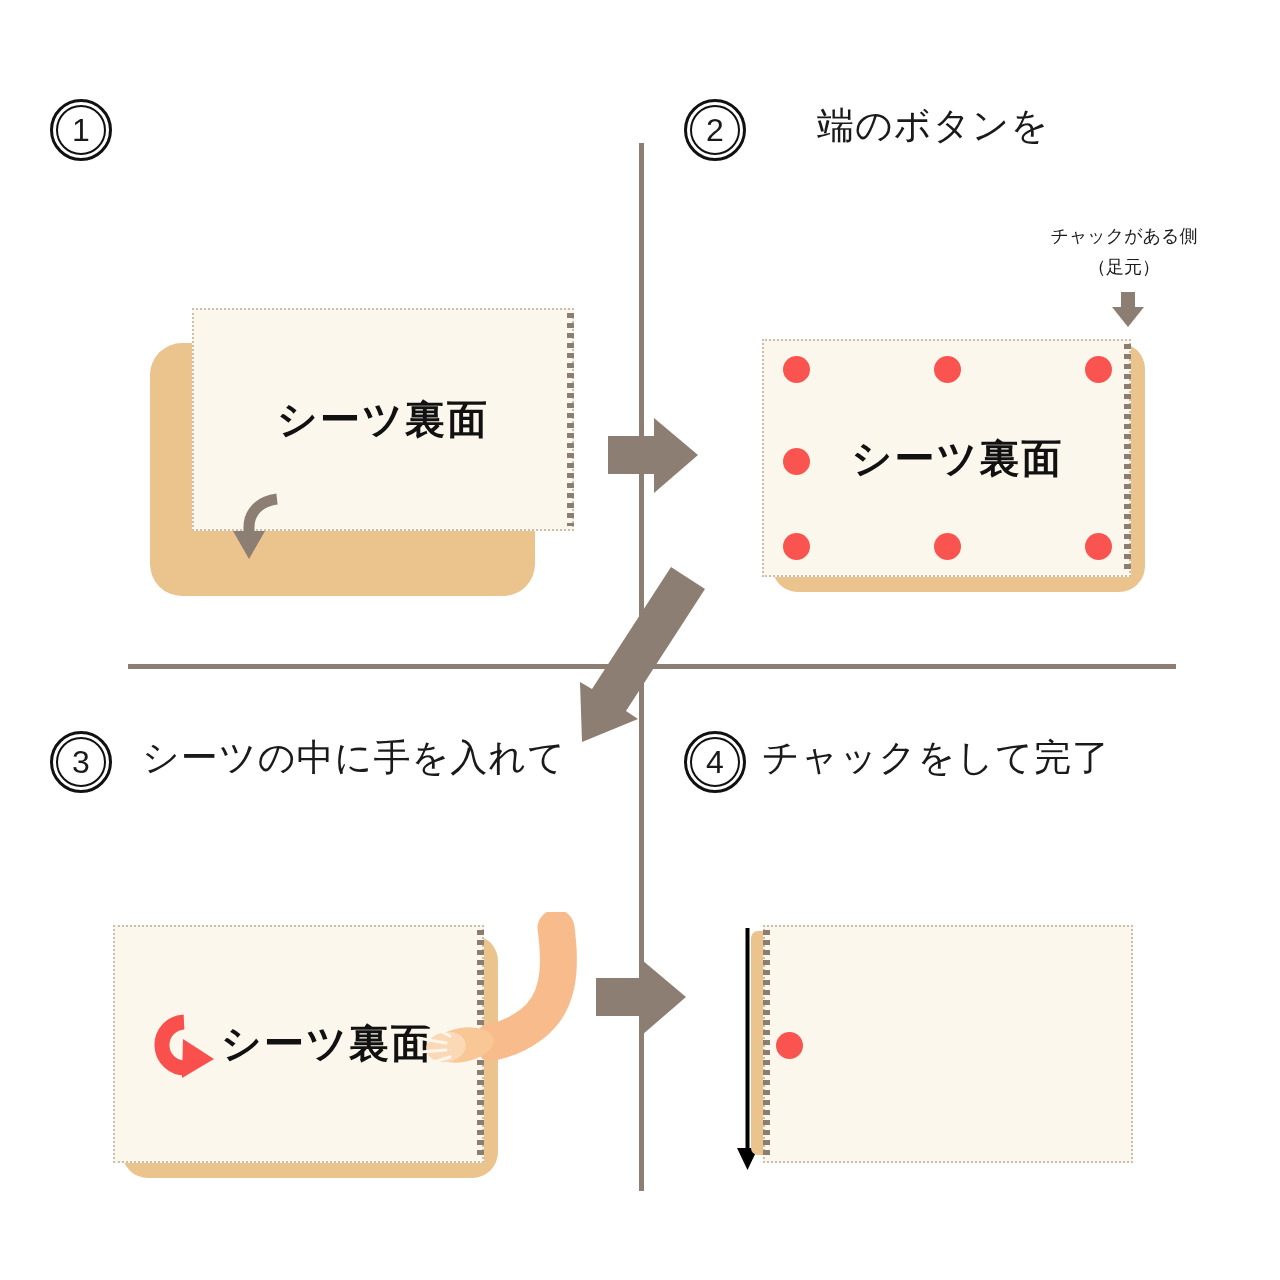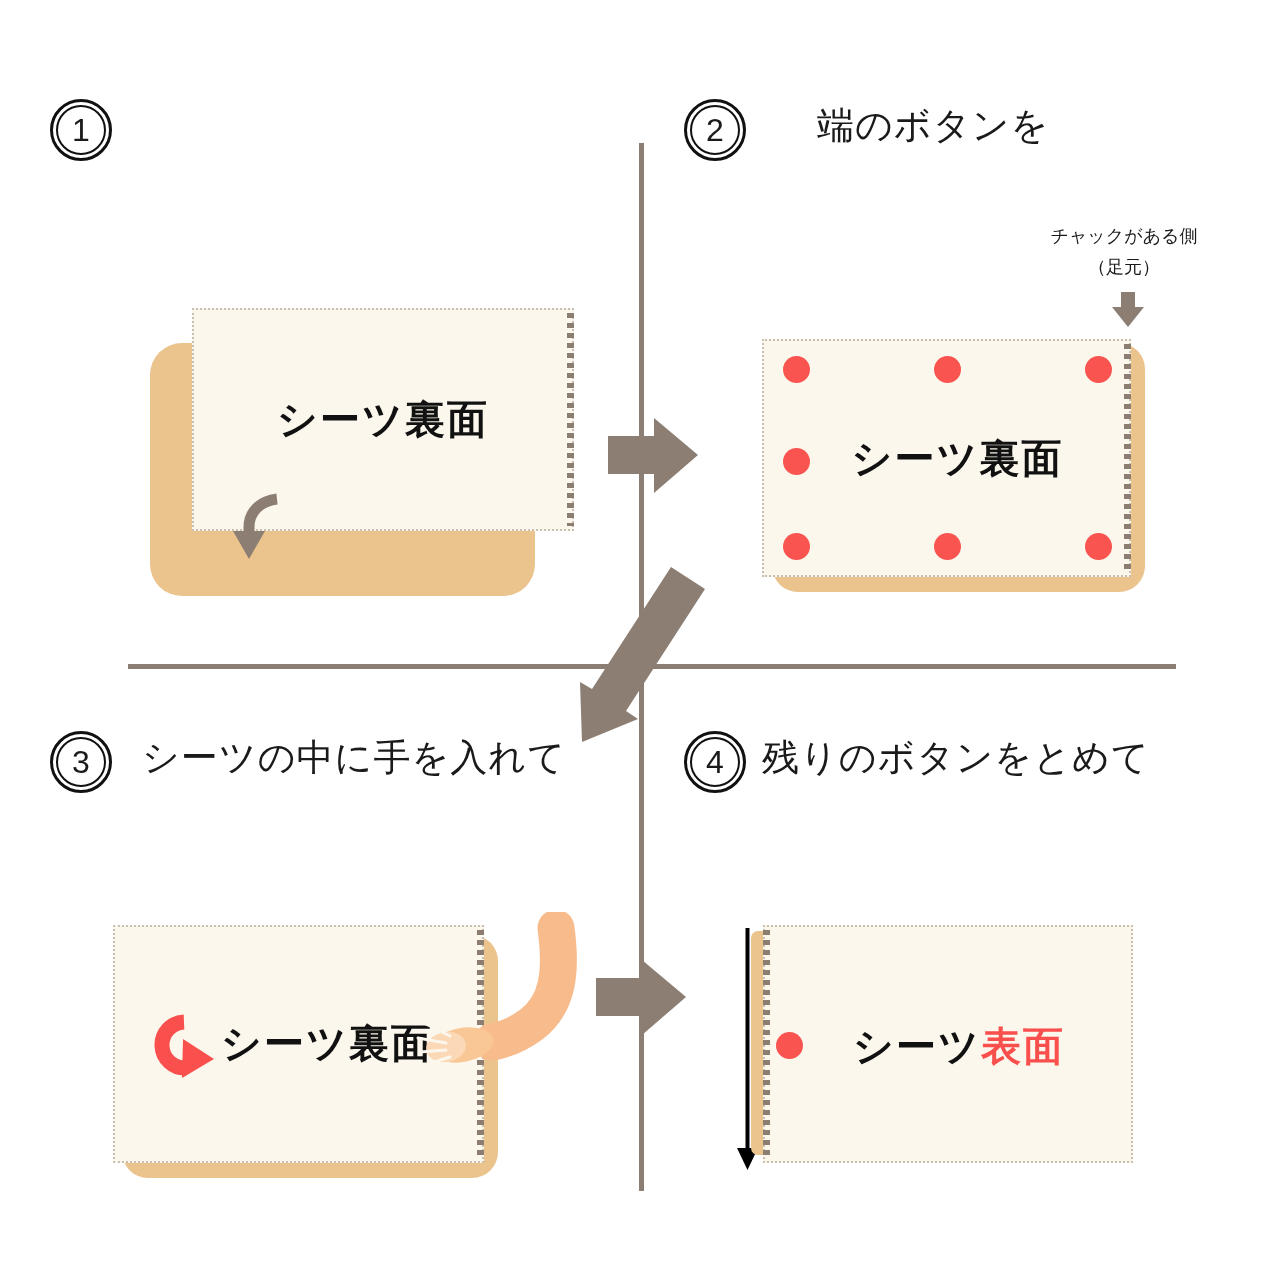--- a/index.html
+++ b/index.html
@@ -116,34 +116,31 @@
       <line x1="36" y1="131" x2="8" y2="126"></line>
       <line x1="36" y1="138" x2="10" y2="140"></line>
       <line x1="40" y1="145" x2="18" y2="152"></line>
     </g>
   </svg>
 
   <div class="abs step-circle" style="left:684px;top:731px;">
     <div class="inner">4</div>
   </div>
   <div class="abs heading" style="left:762px;top:728px;">
-    <div>残りのボタンをとめて</div>
+    <div>チャックをして完了</div>
   </div>
 
   <svg class="abs" style="left:737px;top:928px;" width="22" height="242" viewBox="0 0 22 242">
     <rect x="8.5" y="0" width="4" height="222" fill="#000"></rect>
     <polygon points="0,220 21,220 10.5,242" fill="#000"></polygon>
   </svg>
   <div class="abs" style="left:751px;top:931px;width:17px;height:224px;background:#EAC38D;border-radius:7px 0 0 7px;"></div>
   <div class="abs sheet" style="left:763px;top:925px;width:370px;height:238px;">
     <div class="zipper left"></div>
     <div class="dot" style="left:11px;top:105px;"></div>
-    <div class="sheet-label abs" style="left:88px;top:92px;">
-      <span>シーツ</span><span class="red-text">表面</span>
-    </div>
   </div>
 
   <svg class="abs" style="left:608px;top:418px;" width="92" height="76" viewBox="0 0 92 76">
     <polygon points="0,18 46,18 46,0 90,37 46,75 46,56 0,56" fill="#8C7E73"></polygon>
   </svg>
   <svg class="abs" style="left:570px;top:560px;" width="140" height="190" viewBox="0 0 140 190">
     <polygon points="101,7 135,29 56,151 68,159 12,182 10,122 22,129" fill="#8C7E73"></polygon>
   </svg>
   <svg class="abs" style="left:596px;top:960px;" width="92" height="76" viewBox="0 0 92 76">
     <polygon points="0,18 46,18 46,0 90,37 46,75 46,56 0,56" fill="#8C7E73"></polygon>

